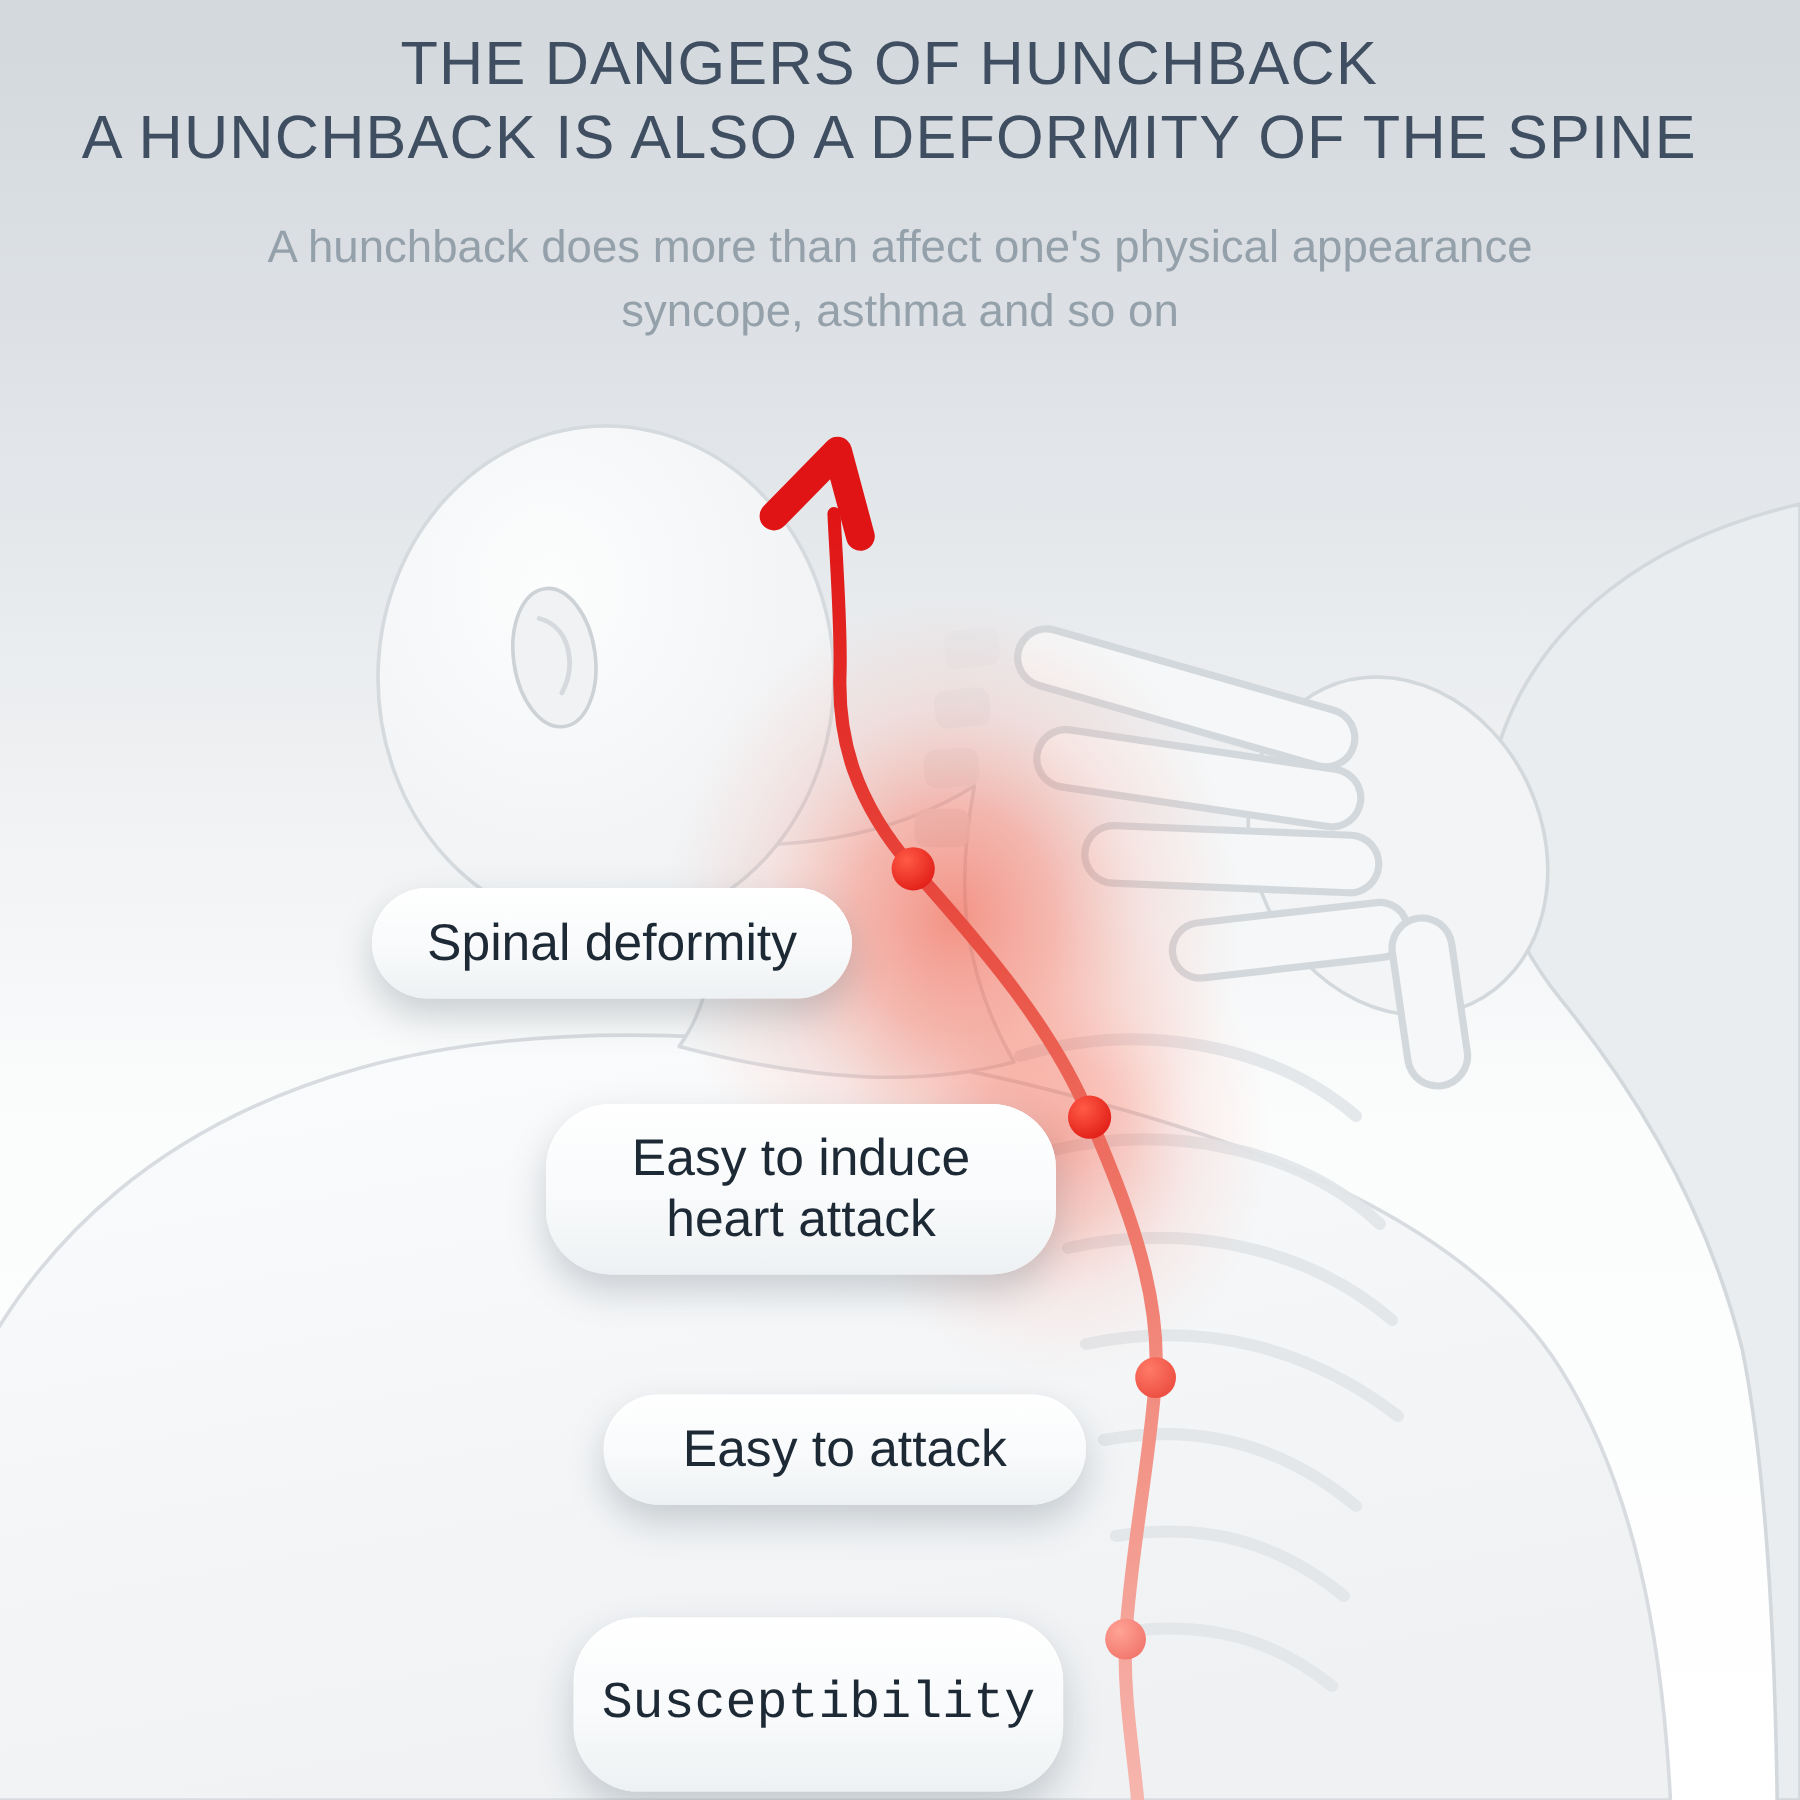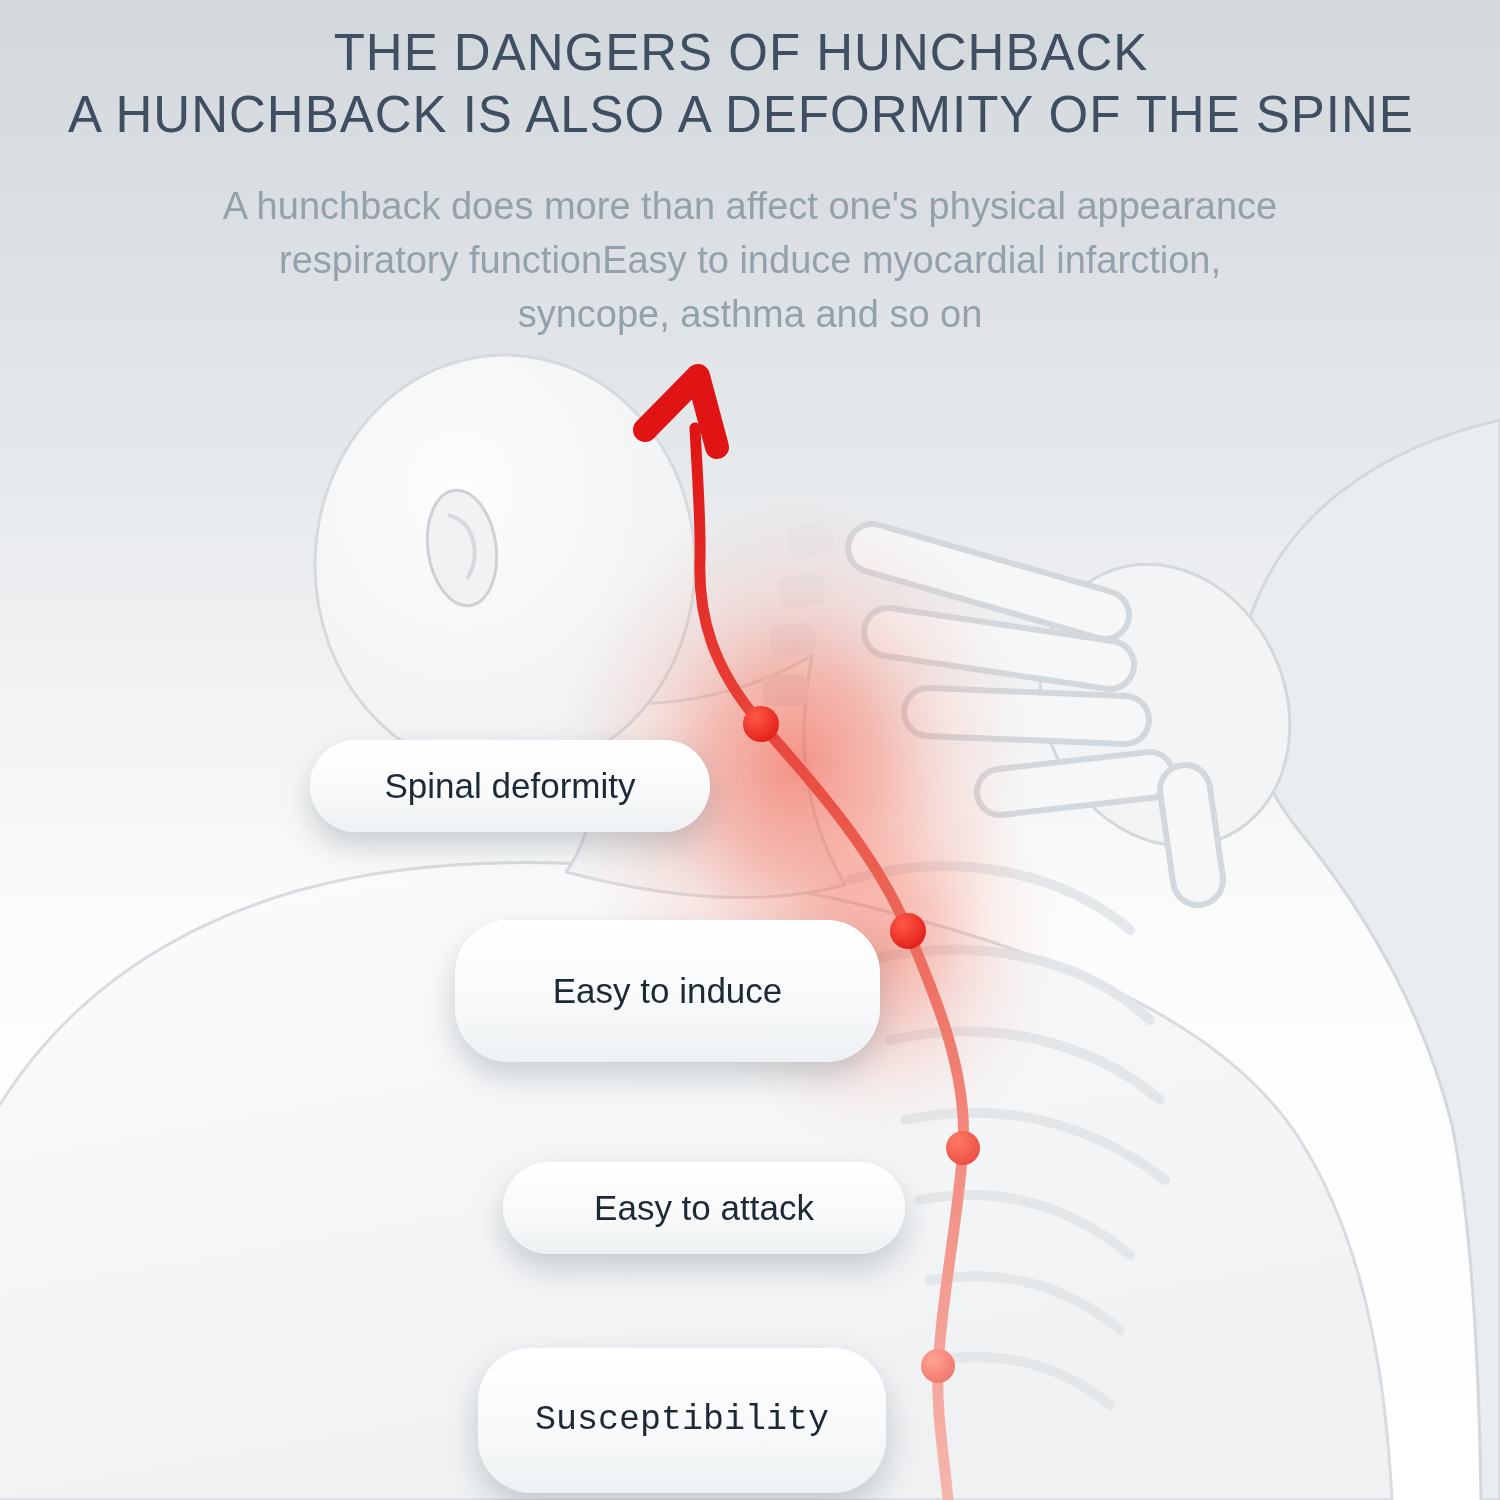--- a/index.html
+++ b/index.html
@@ -31,21 +31,21 @@
     color:var(--subtitle-color,#95a1aa);
   }
   .subtitle span{display:block;}
   .pill{
     position:absolute;z-index:6;
     display:flex;flex-direction:column;align-items:center;justify-content:center;
     background:linear-gradient(180deg,#ffffff 0%,#f8fafb 55%,#eef1f3 100%);
     border-radius:54px;
     box-shadow:0 14px 30px rgba(96,108,120,0.30), inset 0 2px 0 rgba(255,255,255,0.95);
     color:var(--callout-text-color,#1d2935);
-    font-size:35px;
+    font-size:43px;
     line-height:1.18;
     text-align:center;
   }
   .pill span{display:block;}
   .pill-1{left:310px;top:740px;width:400px;height:92px;}
   .pill-2{left:455px;top:920px;width:425px;height:142px;}
   .pill-3{left:503px;top:1162px;width:402px;height:92px;}
   .pill-4{left:478px;top:1348px;width:408px;height:145px;font-family:Liberation Mono, monospace;}
 </style>
 </head>
@@ -165,31 +165,31 @@
     </g>
   </svg>
 
   <div class="header">
     <h1 class="title">
       <span>THE DANGERS OF HUNCHBACK</span>
       <span>A HUNCHBACK IS ALSO A DEFORMITY OF THE SPINE</span>
     </h1>
     <p class="subtitle">
       <span>A hunchback does more than affect one's physical appearance</span>
-      <span>respiratory functionEasy to induce myocardial infarction,</span>
       <span>syncope, asthma and so on</span>
     </p>
   </div>
 
   <div class="pill pill-1">
     <span>Spinal deformity</span>
   </div>
 
   <div class="pill pill-2">
     <span>Easy to induce</span>
+    <span>heart attack</span>
   </div>
 
   <div class="pill pill-3">
     <span>Easy to attack</span>
   </div>
 
   <div class="pill pill-4">
     <span>Susceptibility</span>
   </div>
 

